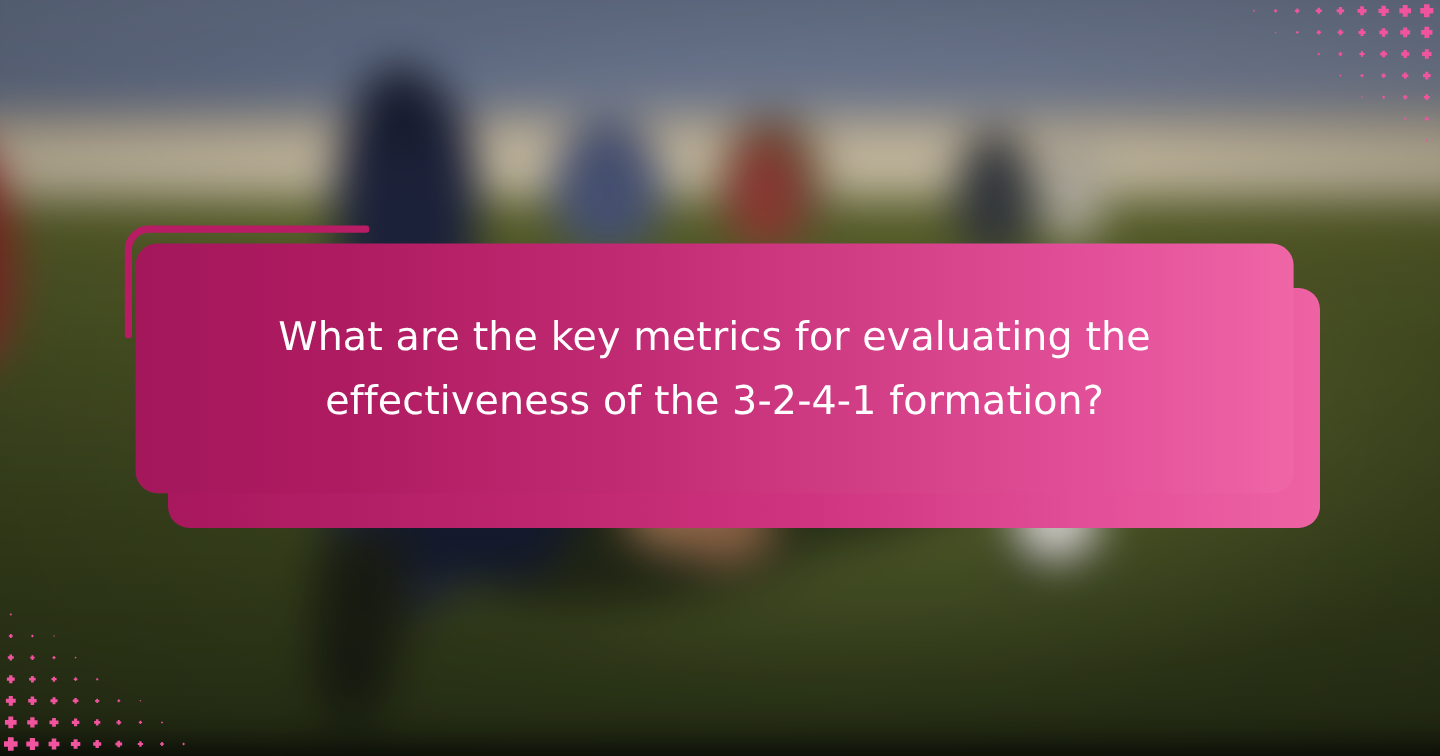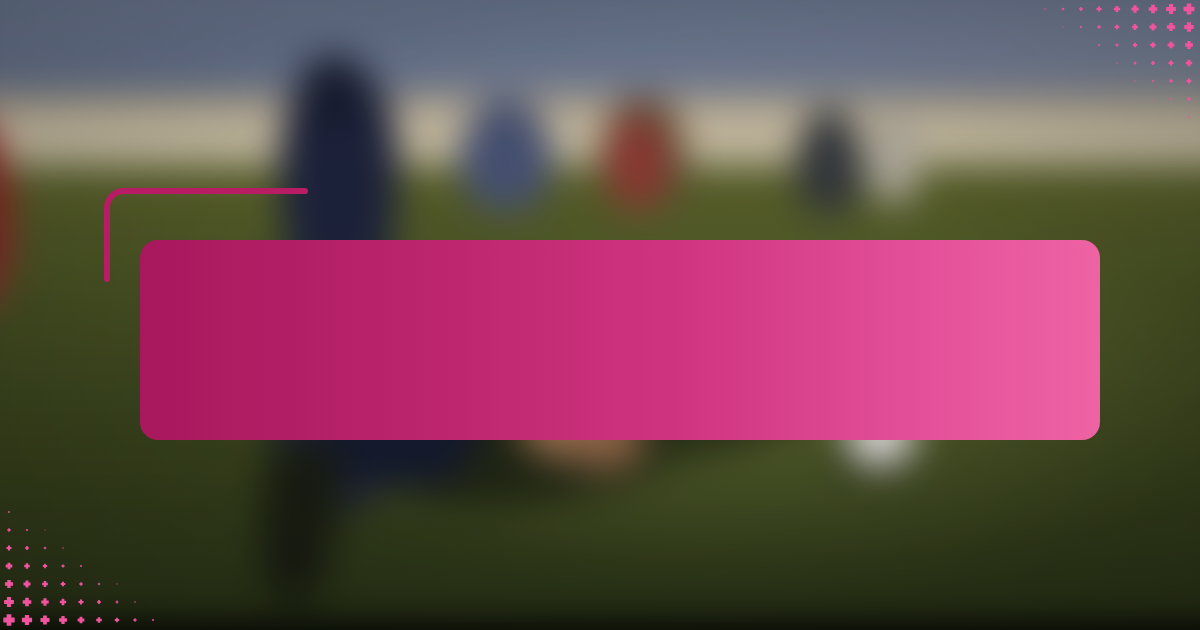--- a/index.html
+++ b/index.html
@@ -295,14 +295,18 @@
   </div>
 
   <div class="bracket">
     <svg width="206" height="96" viewBox="0 0 206 96" aria-hidden="true">
       <path d="M 203 5 L 22 5 A 17 17 0 0 0 5 22 L 5 93" fill="none" stroke="#b81c64" stroke-width="6" stroke-linecap="round"></path>
     </svg>
   </div>
 
   <div class="card-back"></div>
 
+  <div class="card-front">
+    <div class="headline">What are the key metrics for evaluating the
+effectiveness of the 3-2-4-1 formation?</div>
+  </div>
 
 </div>
 
 </body></html>

